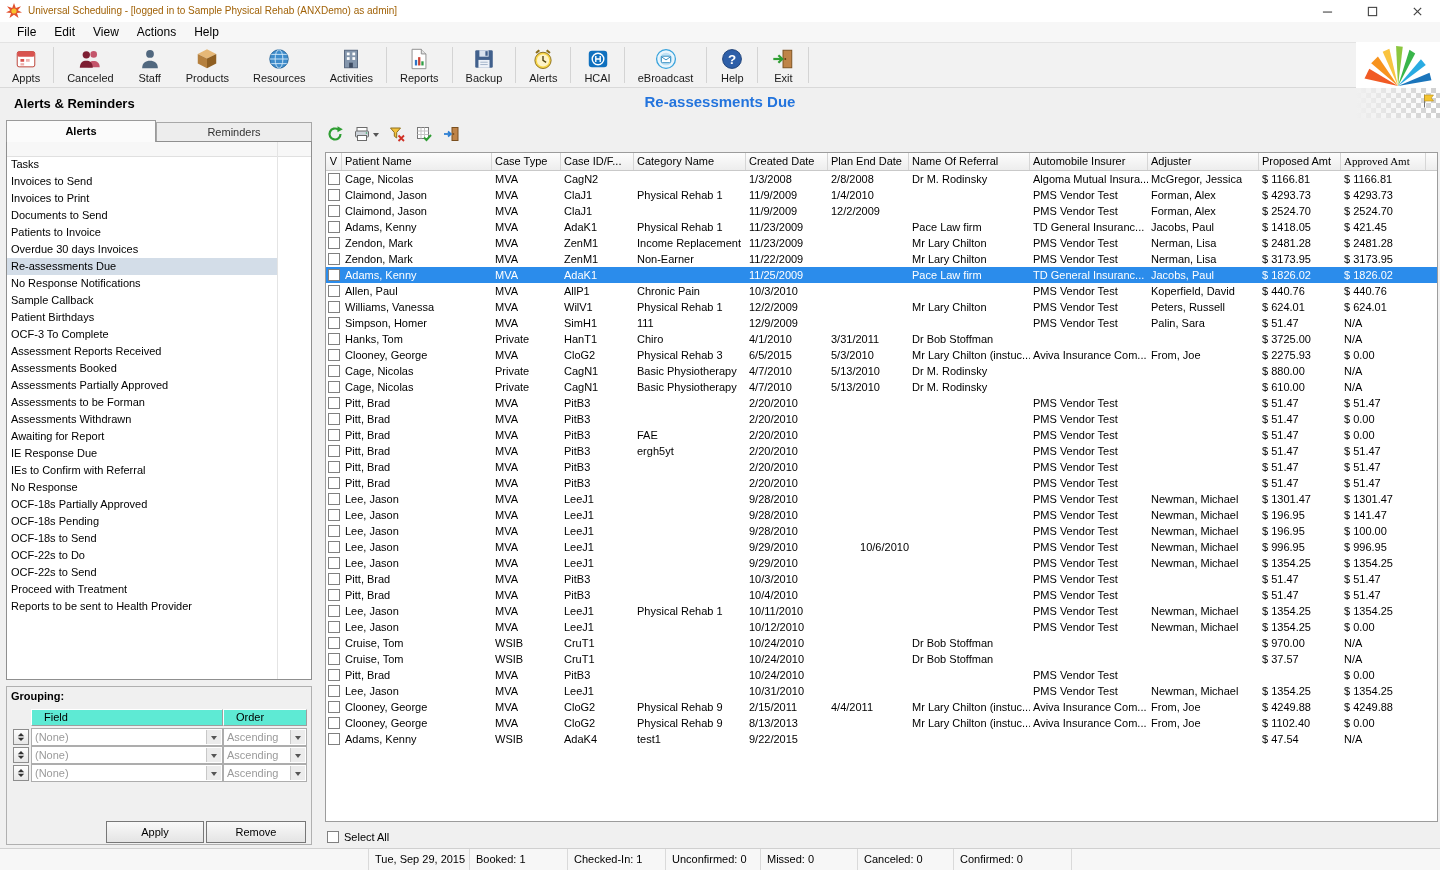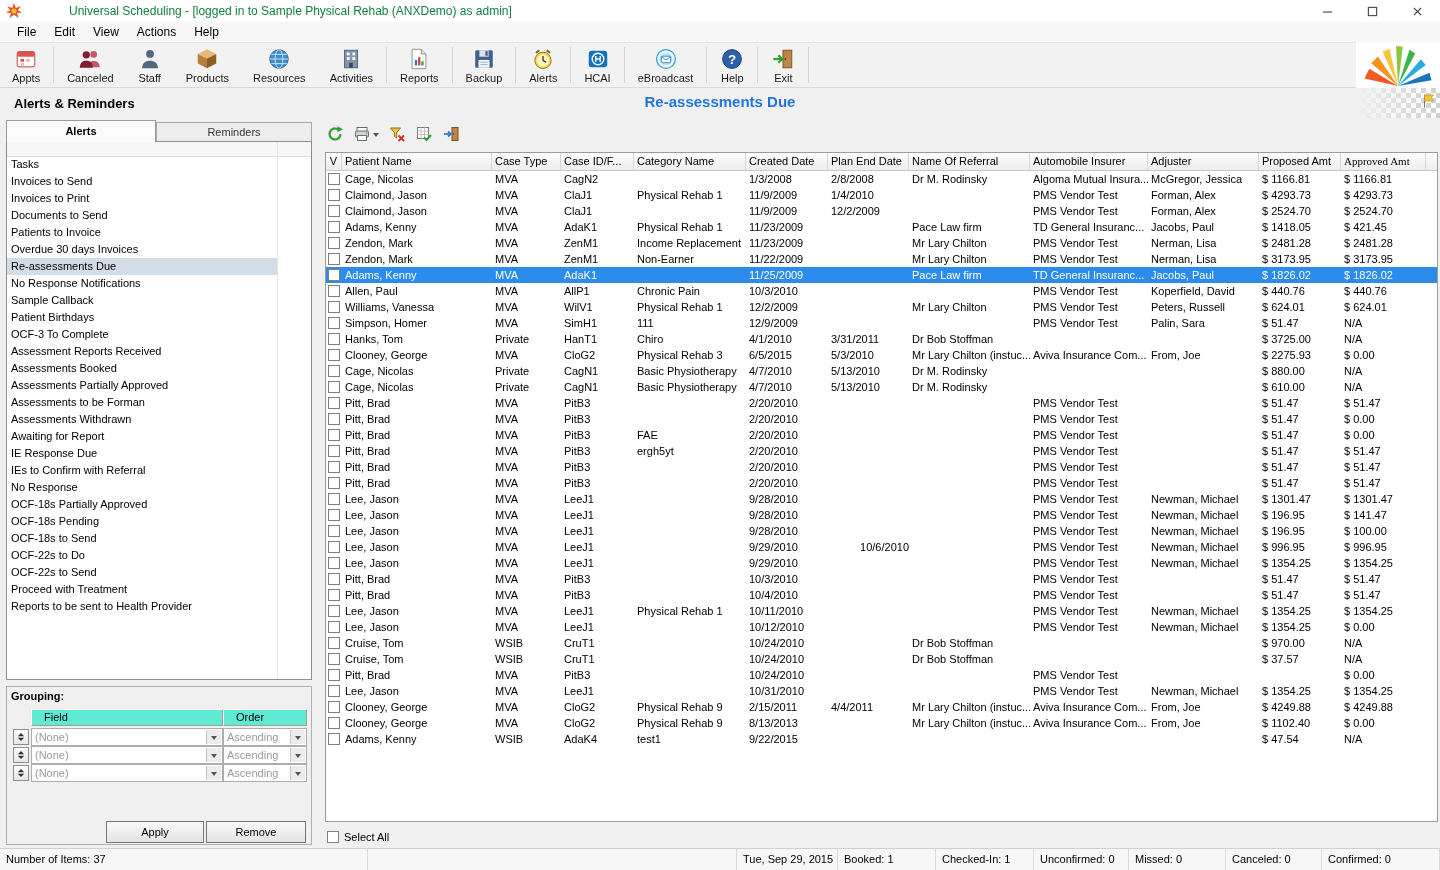--- a/index.html
+++ b/index.html
@@ -2,21 +2,21 @@
 <html><head>
 <meta charset="utf-8">
 <style>
   html,body{margin:0;padding:0;width:1440px;height:870px;overflow:hidden;background:#fff;}
   .window{position:relative;width:1440px;height:870px;background:#f0f0f0;font-family:"Liberation Sans",sans-serif;font-size:11px;color:#000;}
 
   
   .titlebar{position:absolute;left:0;top:0;width:1440px;height:22px;background:#fff;}
   .app-icon{position:absolute;left:6px;top:3px;width:16px;height:16px;}
   .app-icon svg{width:16px;height:16px;display:block;}
-  .title-text{position:absolute;left:28px;top:0;line-height:22px;color:#15803d;font-size:12px;white-space:nowrap;margin-left:41px;}
+  .title-text{position:absolute;left:28px;top:0;line-height:22px;color:#a16207;font-size:10px;white-space:nowrap;}
   .win-controls{position:absolute;right:0;top:0;height:22px;display:flex;}
   .win-btn{width:45px;height:22px;display:flex;align-items:center;justify-content:center;}
   .win-btn svg{width:11px;height:11px;}
 
   
   .menubar{position:absolute;top:22px;left:0;width:1440px;height:20px;background:#f7f7f7;display:flex;align-items:center;padding-left:8px;box-sizing:border-box;}
   .menu-item{padding:0 9px;font-size:12px;line-height:20px;}
 
   
   .toolbar{position:absolute;top:42px;left:0;width:1356px;height:46px;background:#f2f2f2;border-top:1px solid #e3e3e3;border-bottom:1px solid #d9d9d9;display:flex;align-items:stretch;box-sizing:border-box;}
@@ -1043,21 +1043,20 @@
         </div>
       </div>
   </div>
 
   <div class="select-all">
     <span class="cb"></span>
     <span>Select All</span>
   </div>
 
   <div class="statusbar" id="statusbar">
-      <span class="seg" style="width: 368px;">Number of Items: 37</span>
       <span class="seg" style="width: 369px;"></span>
       <span class="seg" style="width: 101px;">Tue, Sep 29, 2015</span>
       <span class="seg" style="width: 98px;">Booked: 1</span>
       <span class="seg" style="width: 98px;">Checked-In: 1</span>
       <span class="seg" style="width: 95px;">Unconfirmed: 0</span>
       <span class="seg" style="width: 97px;">Missed: 0</span>
       <span class="seg" style="width: 96px;">Canceled: 0</span>
       <span class="seg" style="width: 118px;">Confirmed: 0</span>
     </div>
 

